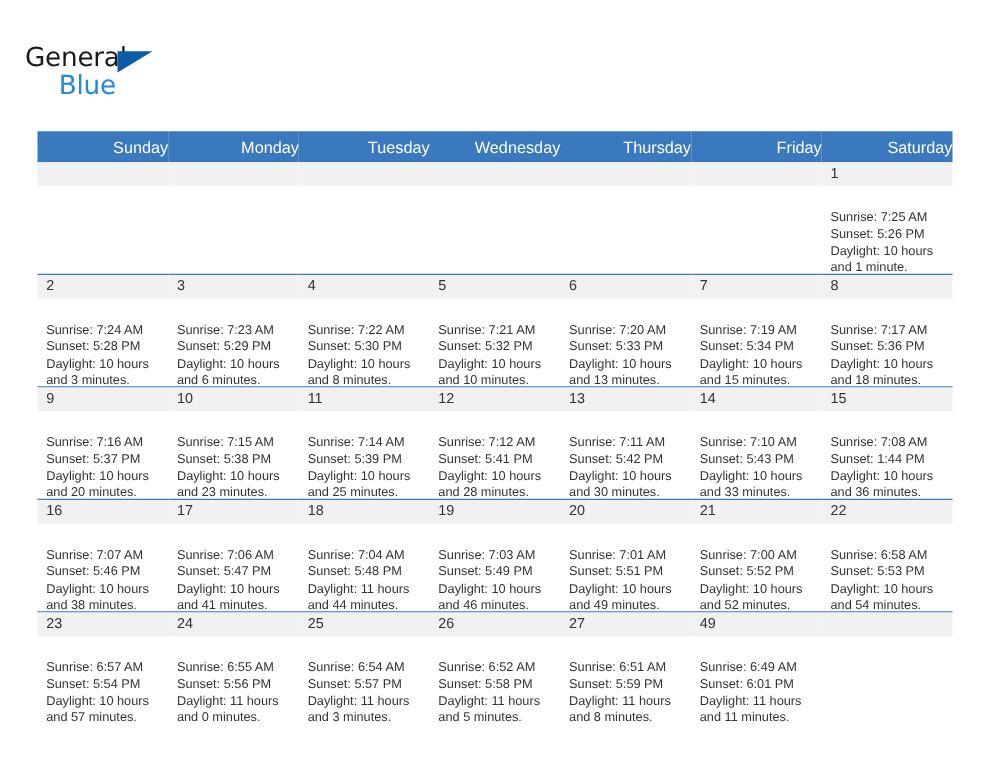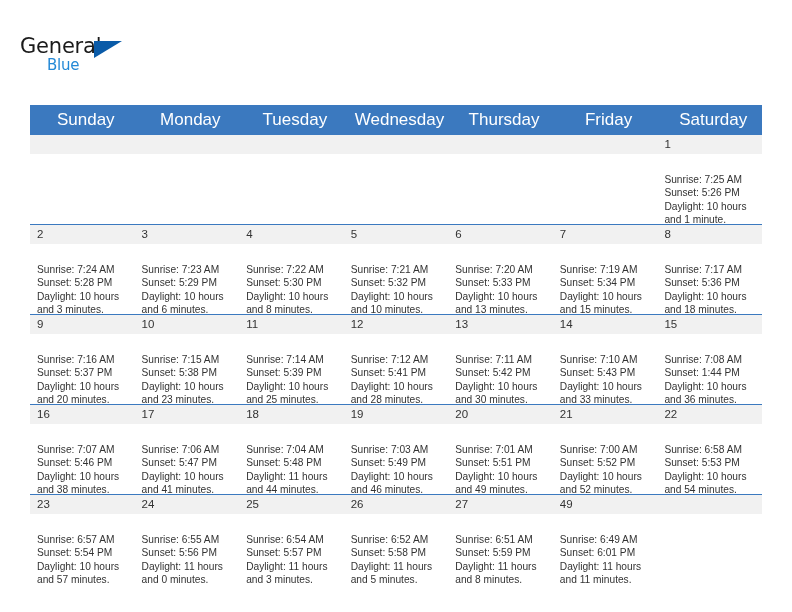--- a/index.html
+++ b/index.html
@@ -54,21 +54,21 @@
     top: 5px;
     width: 0;
     height: 0;
     border-left: 28px solid #0a5ba8;
     border-bottom: 17px solid transparent;
   }
   .logo-blue {
     position: absolute;
     left: 27px;
     top: 22px;
-    font-size: 15px;
+    font-size: 21px;
     letter-spacing: -0.2px;
     color: #2489d6;
     font-family: "DejaVu Sans", sans-serif;
     line-height: 1;
   }
 
   .title-block {
     position: absolute;
     right: 36px;
     top: 32px;
@@ -94,23 +94,23 @@
     left: 30px;
     top: 105px;
     width: 732px;
     border-collapse: collapse;
     table-layout: fixed;
   }
 
   .calendar th {
     background: #3b79bf;
     color: #ffffff;
-    font-size: 17px;
+    font-size: 13px;
     font-weight: normal;
-    text-align: center;
+    text-align: right;
     padding: 5px 0 5px 7px;
     height: 18px;
     box-sizing: border-box;
   }
 
   .calendar td {
     vertical-align: top;
     padding: 0;
     border-top: 1px solid #3b79bf;
     height: 89px;

